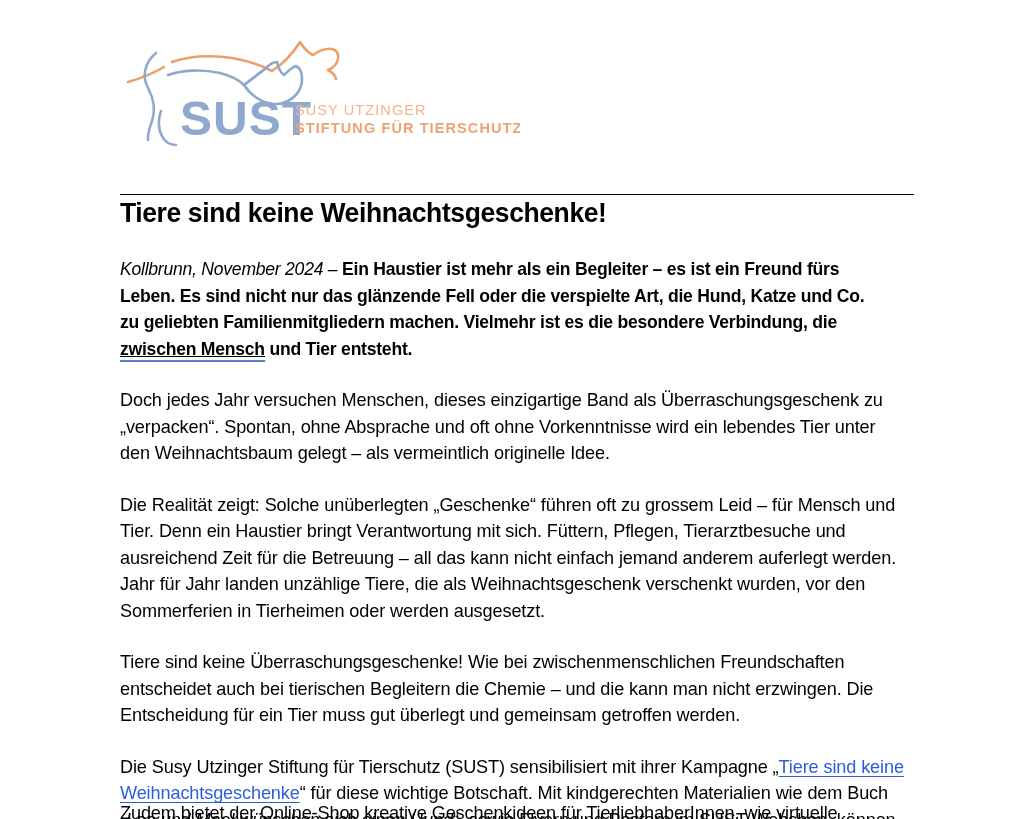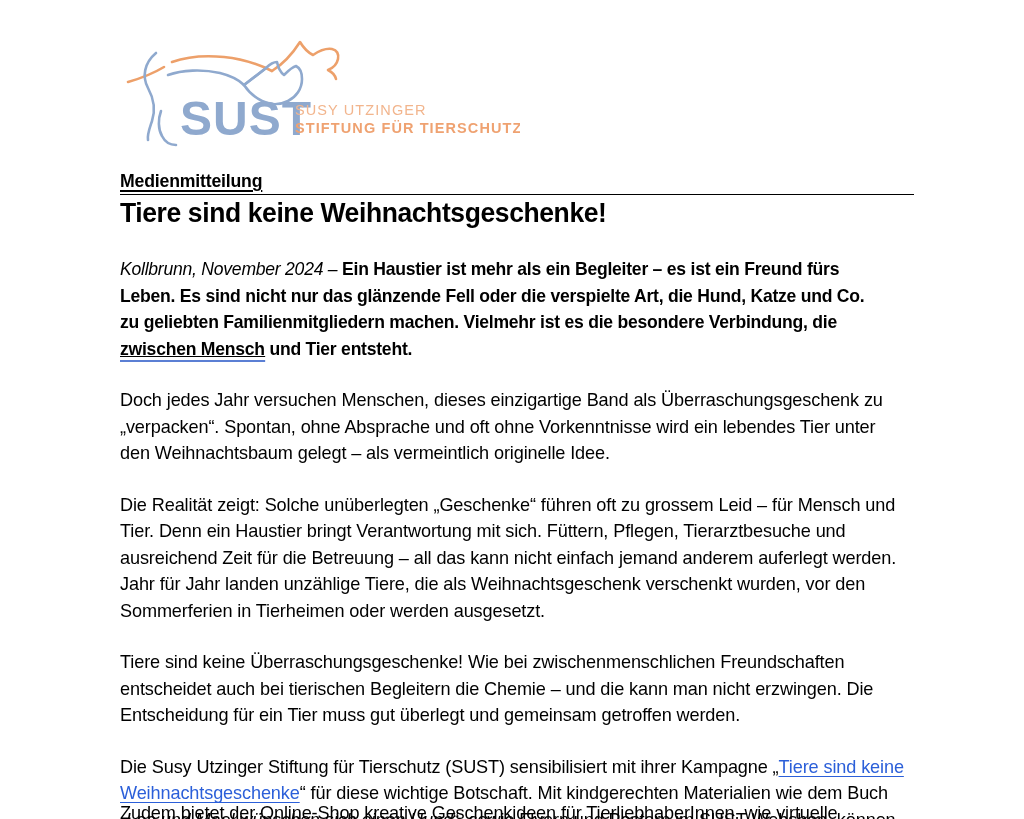--- a/index.html
+++ b/index.html
@@ -191,23 +191,20 @@
         </g>
 
         <text x="60" y="100" font-family="'Liberation Sans', sans-serif" font-size="48" font-weight="700" fill="#8fa9ce" letter-spacing="1">SUST</text>
 
         <text x="175" y="80" font-family="'Liberation Sans', sans-serif" font-size="14.5" font-weight="400" fill="#f2b58d" letter-spacing="1.1">SUSY UTZINGER</text>
         <text x="175" y="98" font-family="'Liberation Sans', sans-serif" font-size="14.5" font-weight="700" fill="#efa271" letter-spacing="1.1">STIFTUNG FÜR TIERSCHUTZ</text>
       </svg>
     </div>
   </div>
 
-  <div class="kicker-wrap">
-    <span class="kicker">Medienmitteilung</span>
-  </div>
   <div class="kicker-rule"></div>
 
   <div class="headline">Tiere sind keine Weihnachtsgeschenke!</div>
 
   <div class="body-wrap">
 
     <p class="para lead"><span class="dateline">Kollbrunn, November 2024 – </span><span>Ein Haustier ist mehr als ein Begleiter – es ist ein Freund fürs Leben. Es sind nicht nur das glänzende Fell oder die verspielte Art, die Hund, Katze und Co. zu geliebten Familienmitgliedern machen. Vielmehr ist es die besondere Verbindung, die </span><a href="#" class="lnk-plain">zwischen Mensch</a><span> und Tier entsteht.</span></p>
 
     <p class="para">Doch jedes Jahr versuchen Menschen, dieses einzigartige Band als Überraschungsgeschenk zu „verpacken“. Spontan, ohne Absprache und oft ohne Vorkenntnisse wird ein lebendes Tier unter den Weihnachtsbaum gelegt – als vermeintlich originelle Idee.</p>
 

